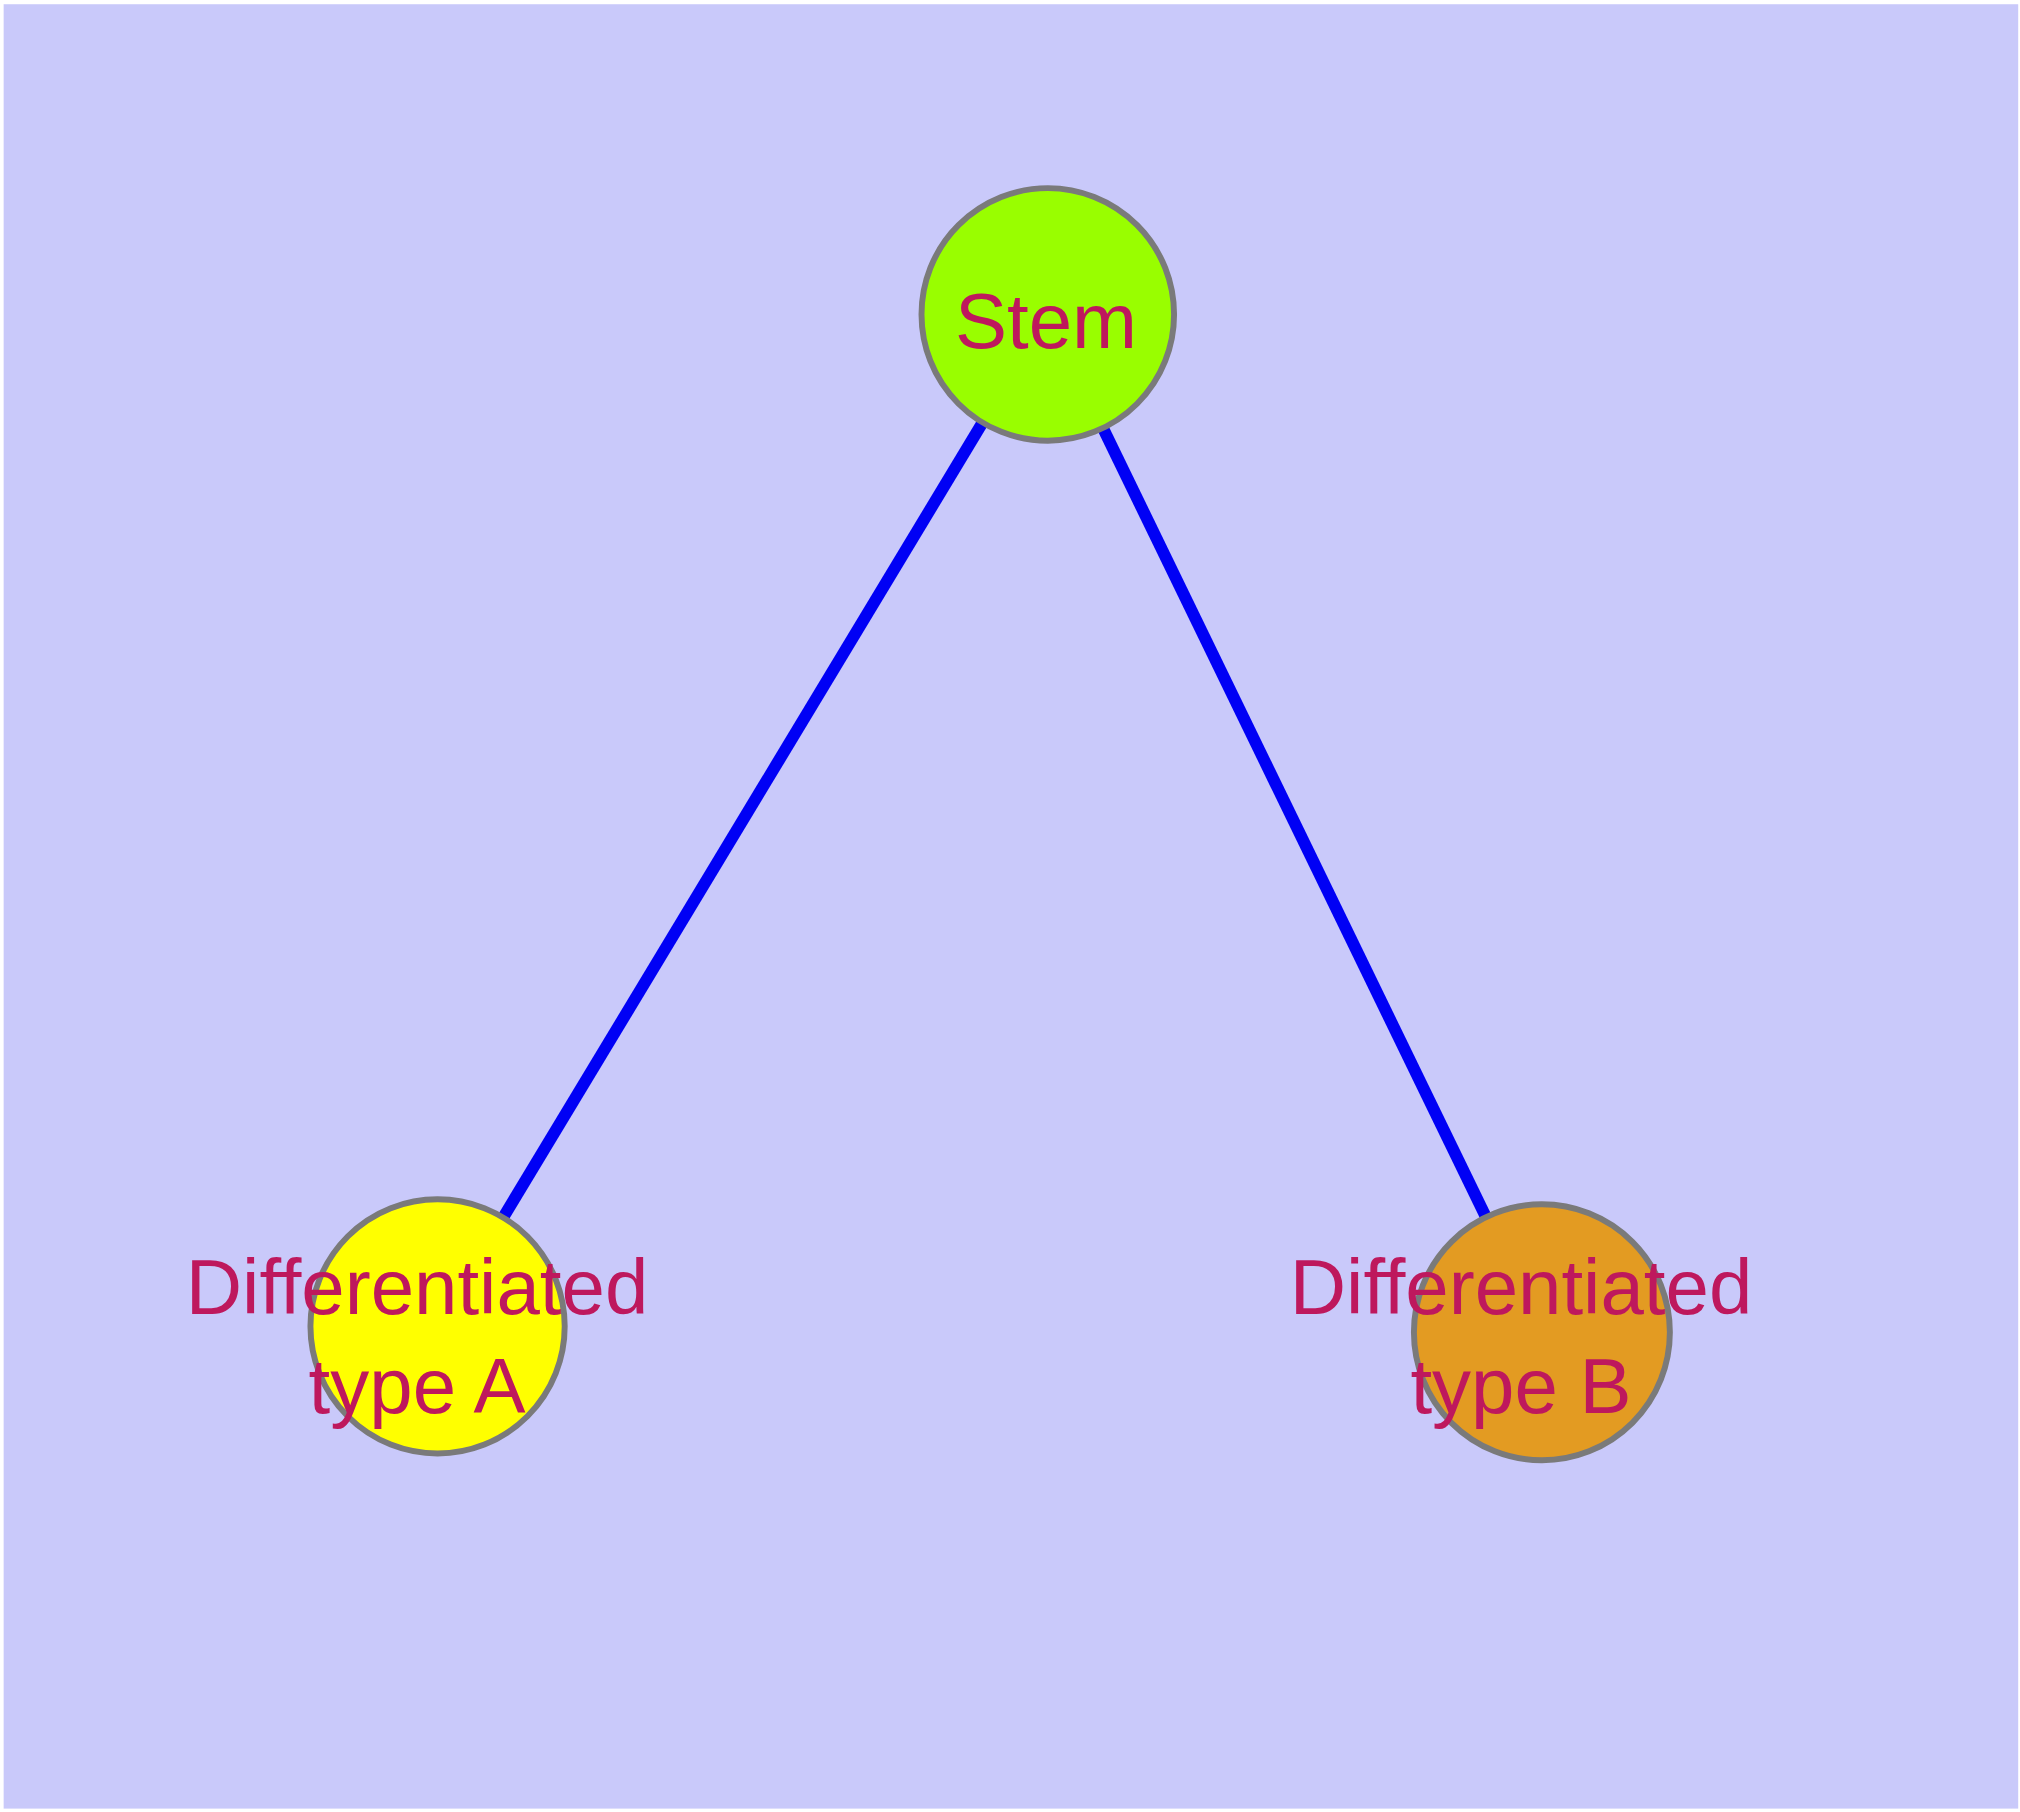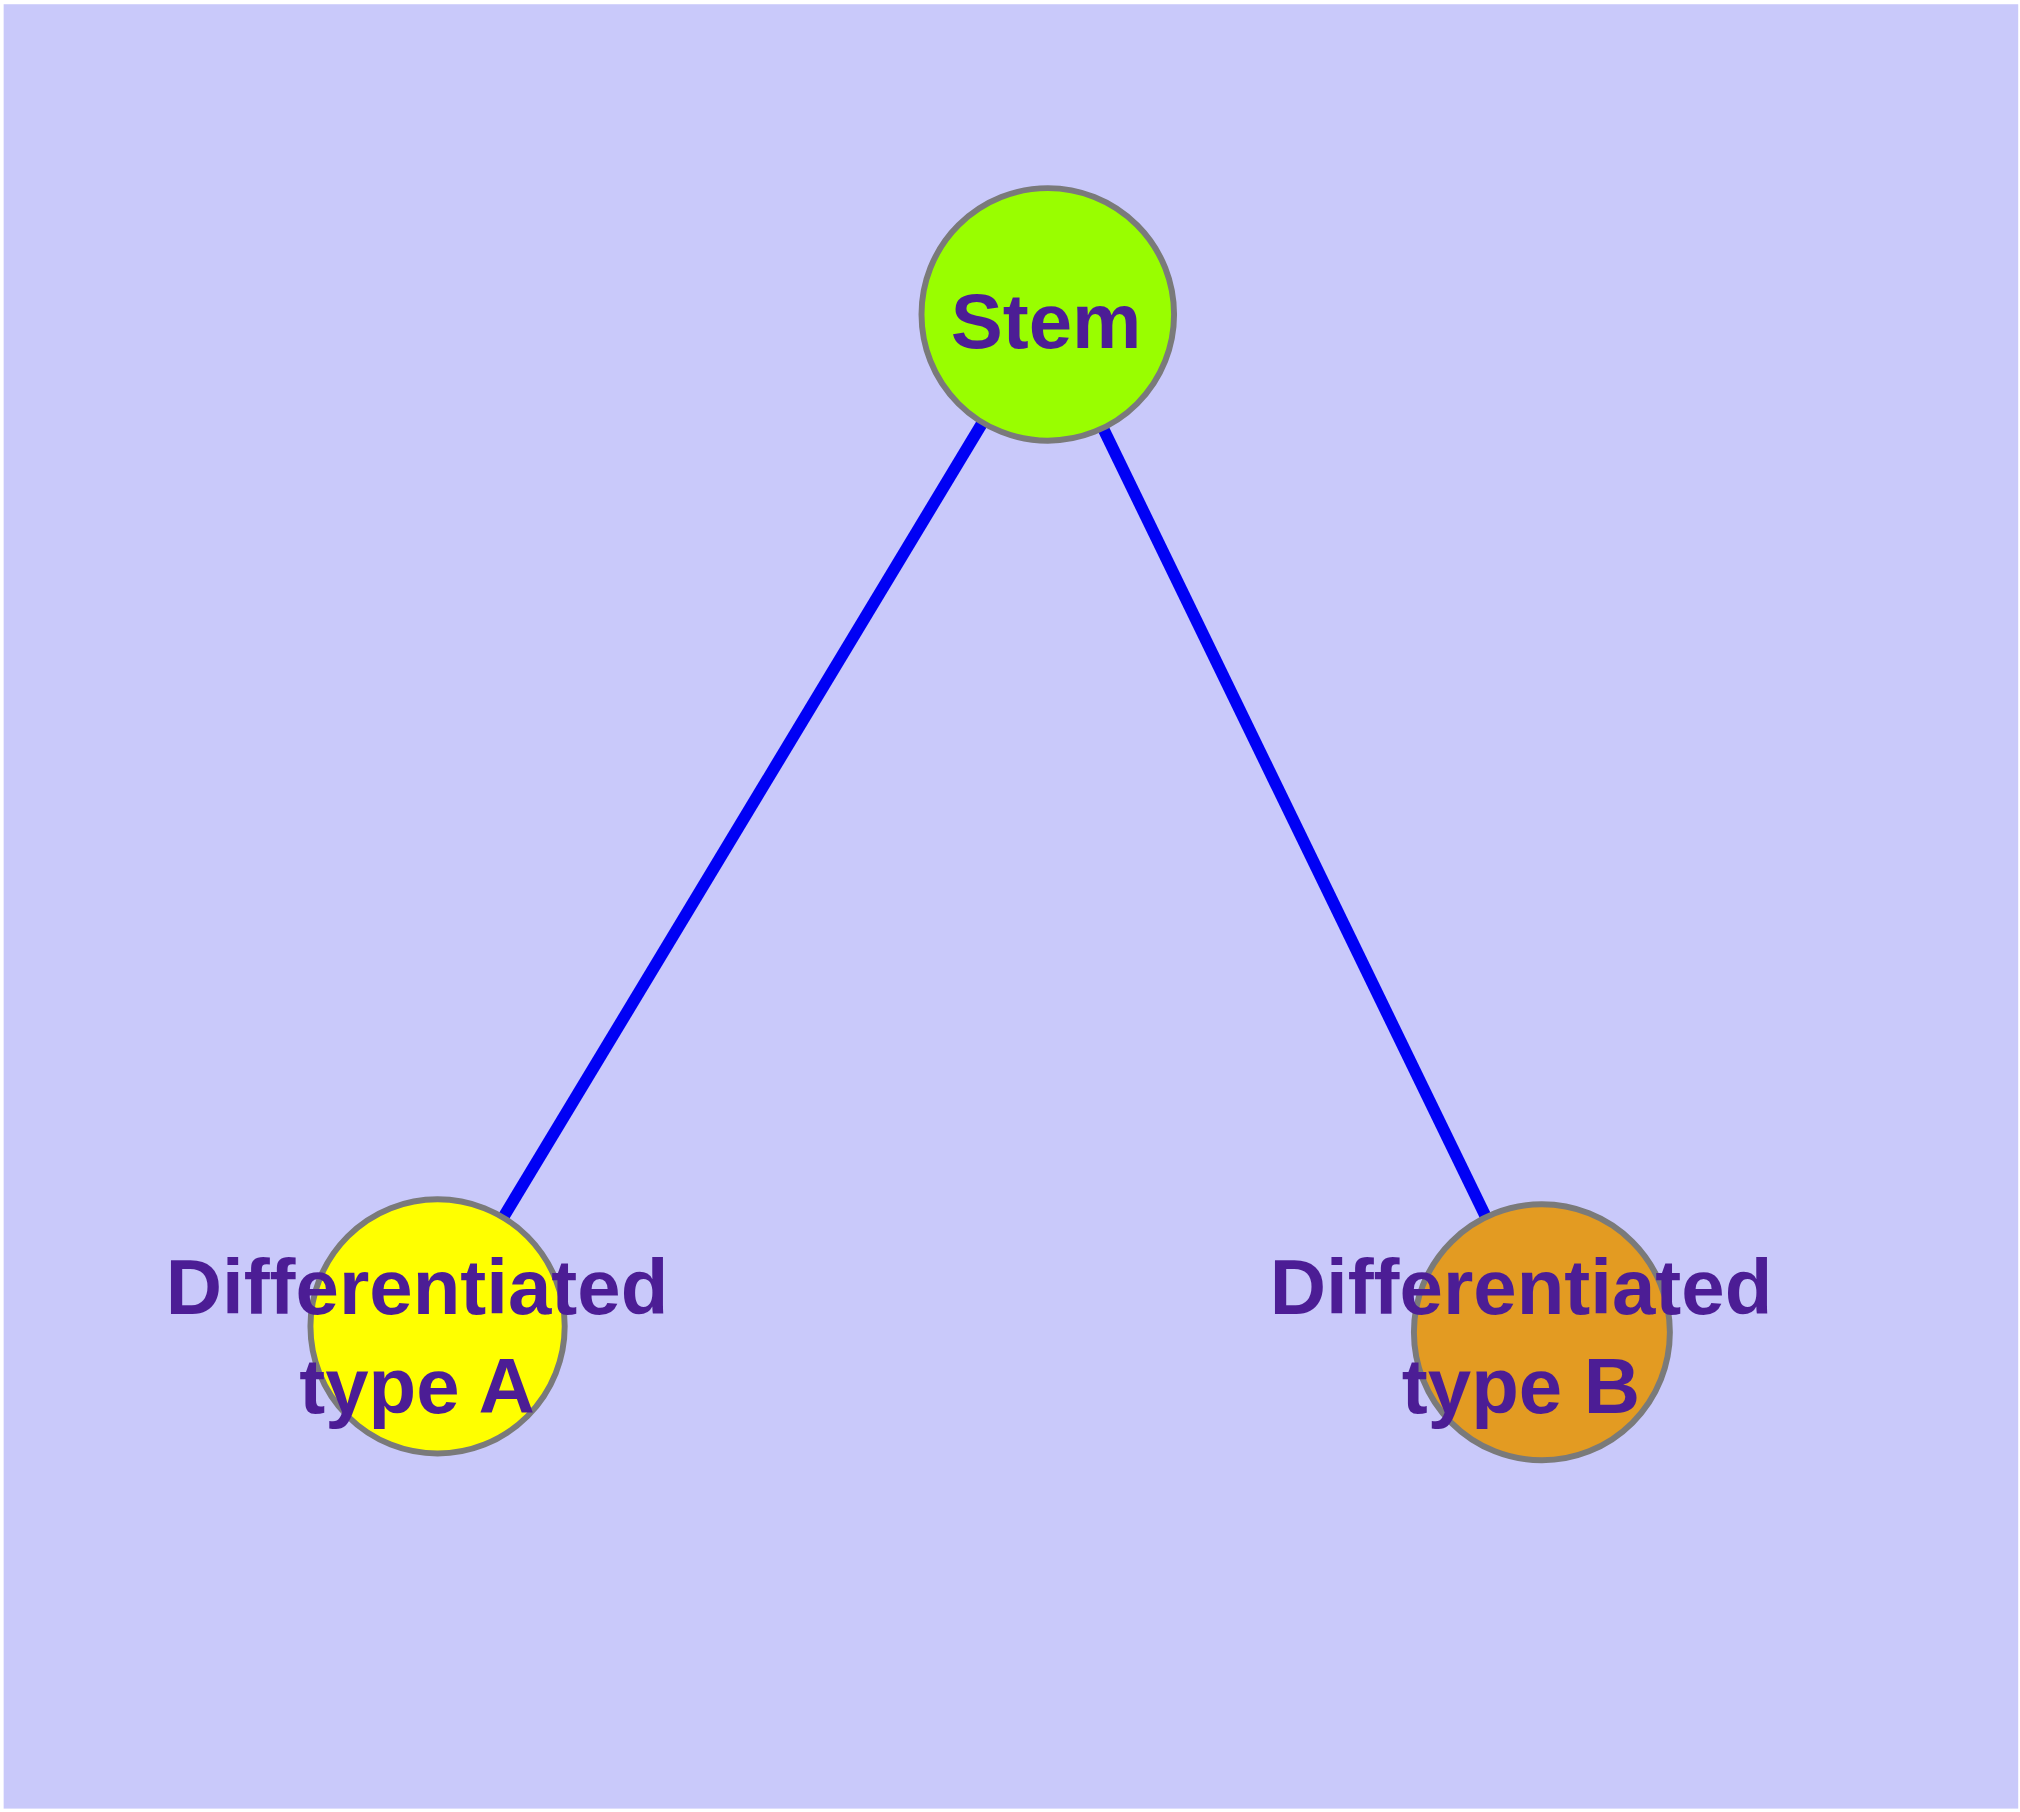--- a/index.html
+++ b/index.html
@@ -24,24 +24,24 @@
   .edge {
     stroke-width: 14;
     fill: none;
   }
   .node {
     stroke-width: 7;
   }
   .node-label {
     position: absolute;
     transform: translate(-50%, -50%);
-    font-weight: bold;
+    font-weight: normal;
     font-size: 78px;
     line-height: 99px;
-    color: #4c1d95;
+    color: #be185d;
     text-align: center;
     white-space: pre-line;
     letter-spacing: 0;
   }
   .label-stem   { left: 1046px; top: 321px;  }
   .label-type-a { left: 417px;  top: 1337px; }
   .label-type-b { left: 1521px; top: 1337px; }
 </style>
 </head>
 <body>

